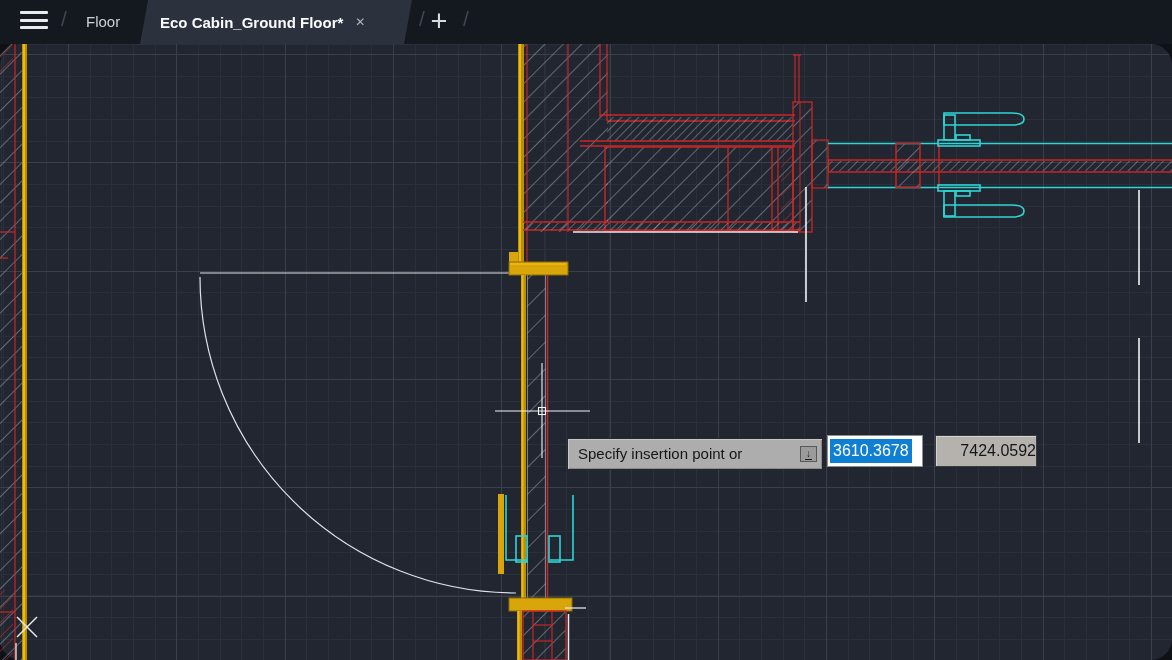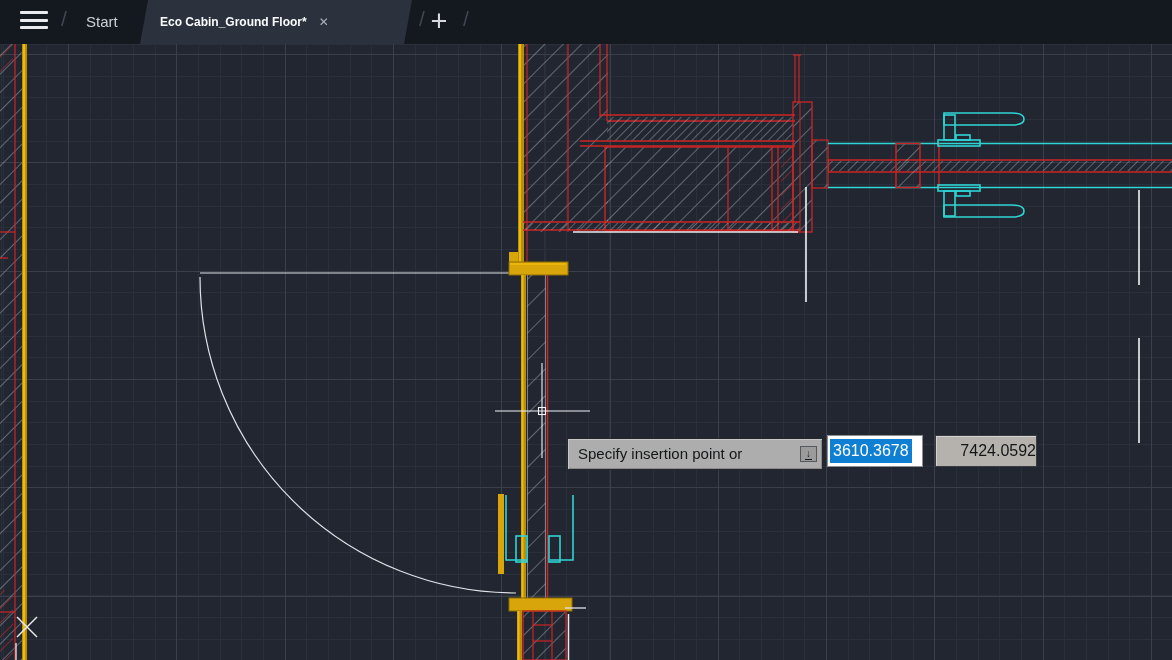--- a/index.html
+++ b/index.html
@@ -10,33 +10,33 @@
   .tabbar{position:absolute;top:0;left:0;width:1172px;height:44px;background:#14181f;}
   .hamburger{position:absolute;left:20px;top:11px;width:28px;height:22px;cursor:pointer;}
   .hamburger span{display:block;height:3.2px;background:#e8eaed;margin:0 0 4.4px 0;border-radius:1px;}
   .sep{position:absolute;top:7px;color:#3f4752;font-size:21px;font-style:normal;}
   .sep1{left:61px}.sep2{left:419px}.sep3{left:463px}
   .tab-start{position:absolute;left:80px;top:0;height:44px;line-height:44px;padding:0 6px;
              color:#ccd1d7;font-size:15px;cursor:pointer;}
   .tab-active{position:absolute;left:140px;top:0;width:272px;height:44px;background:#2b323d;
               clip-path:polygon(8px 0,100% 0,calc(100% - 8px) 100%,0 100%);
               display:flex;align-items:center;cursor:pointer;}
-  .tab-active .lbl{margin-left:20px;color:#fafbfc;font-size:12px;font-weight:bold;white-space:nowrap;}
+  .tab-active .lbl{margin-left:20px;color:#fafbfc;font-size:15px;font-weight:bold;white-space:nowrap;}
   .tab-active .close{margin-left:10px;color:#aeb4bc;font-size:12px;line-height:12px;padding:2px;cursor:pointer;}
   .newtab{position:absolute;left:424px;top:1px;width:30px;height:42px;color:#d6dae0;
           font-size:29px;font-weight:200;text-align:center;line-height:40px;cursor:pointer;}
 
   
   .canvas{position:absolute;top:44px;left:0;width:1172px;height:616px;background-color:#212631;
     background-image:
       repeating-linear-gradient(to right,#39404b 0 1px,transparent 1px 108.3px),
       repeating-linear-gradient(to bottom,#39404b 0 1px,transparent 1px 108.3px),
       repeating-linear-gradient(to right,#2a303b 0 1px,transparent 1px 21.66px),
       repeating-linear-gradient(to bottom,#2a303b 0 1px,transparent 1px 21.66px);
-    background-position:68px 0,0 10px,3px 0,0 10px;}
+    background-position:68px 0,0 10px,3px 0,0 10px;border-radius:21px;}
   .canvas svg{position:absolute;top:0;left:0;}
 
   
   .dyn{position:absolute;box-sizing:border-box;height:32px;font-size:15px;}
   .dyn-prompt{left:567px;top:394px;width:256px;background:#adadad;border:1px solid #26282c;
               box-shadow:inset 1px 1px 0 #c6c6c6,inset -1px -1px 0 #8a8a8a;
               color:#141618;line-height:30px;padding-left:10px;}
   .dd-btn{position:absolute;right:5px;top:7px;width:17px;height:16px;background:#9b9b9b;
           border:1px solid #55585c;box-sizing:border-box;padding:0;cursor:pointer;
           font-family:"Liberation Sans",sans-serif;display:flex;align-items:center;justify-content:center;}
@@ -51,21 +51,21 @@
 </head>
 <body>
 
 <div class="tabbar">
   <div class="hamburger">
     <span></span>
       <span></span>
       <span></span>
   </div>
   <span class="sep sep1">/</span>
-  <div class="tab-start">Start</div>
+  <div class="tab-start">Floor</div>
   <div class="tab-active">
     <span class="lbl">Eco Cabin_Ground Floor*</span>
     <span class="close">✕</span>
   </div>
   <span class="sep sep2">/</span>
   <div class="newtab">+</div>
   <span class="sep sep3">/</span>
 </div>
 
 <div class="canvas">

